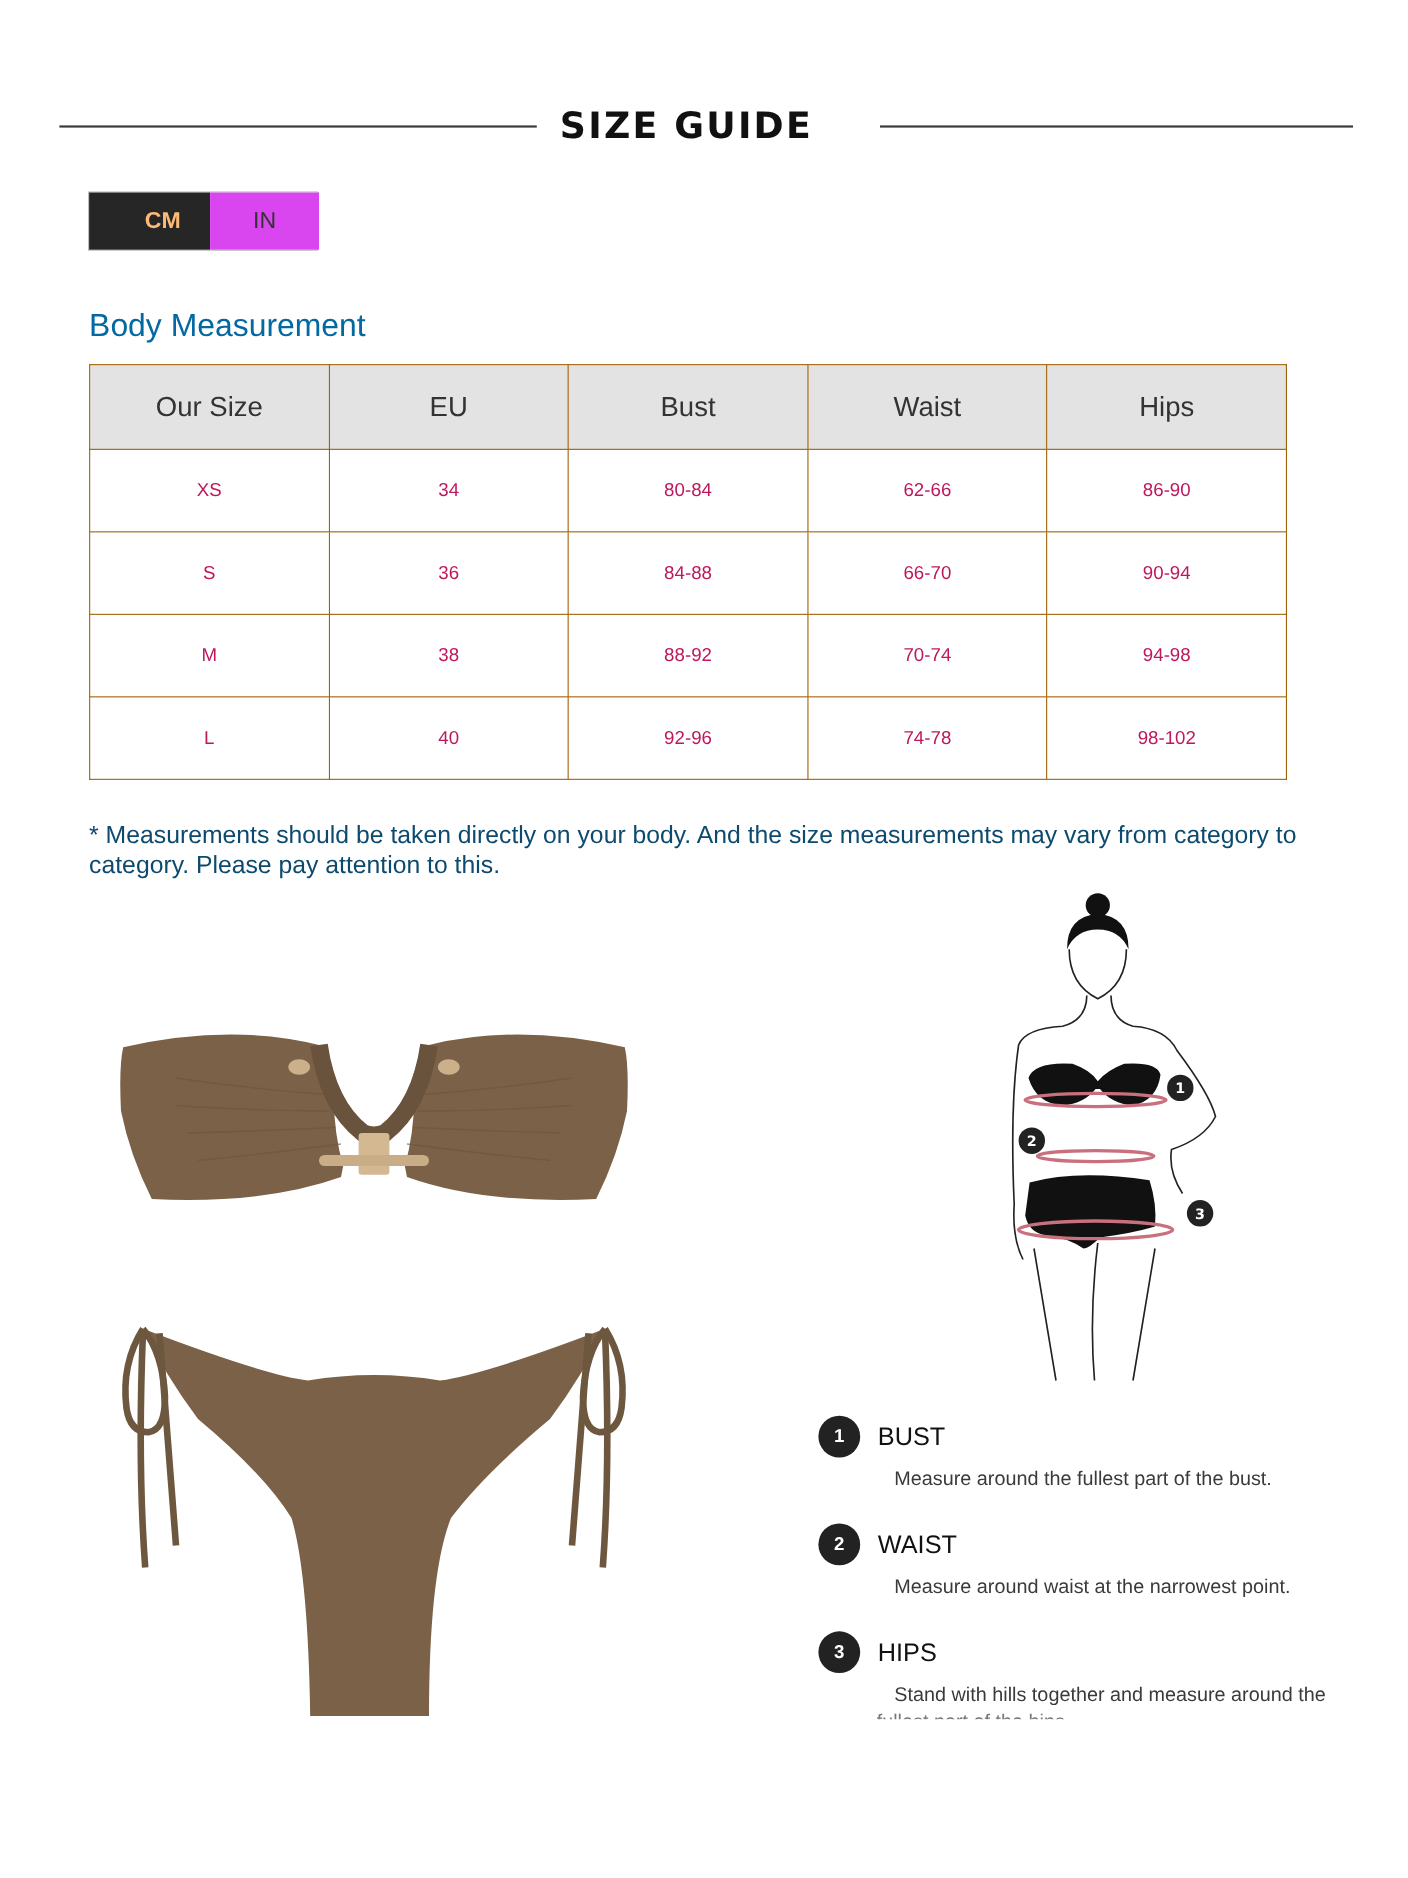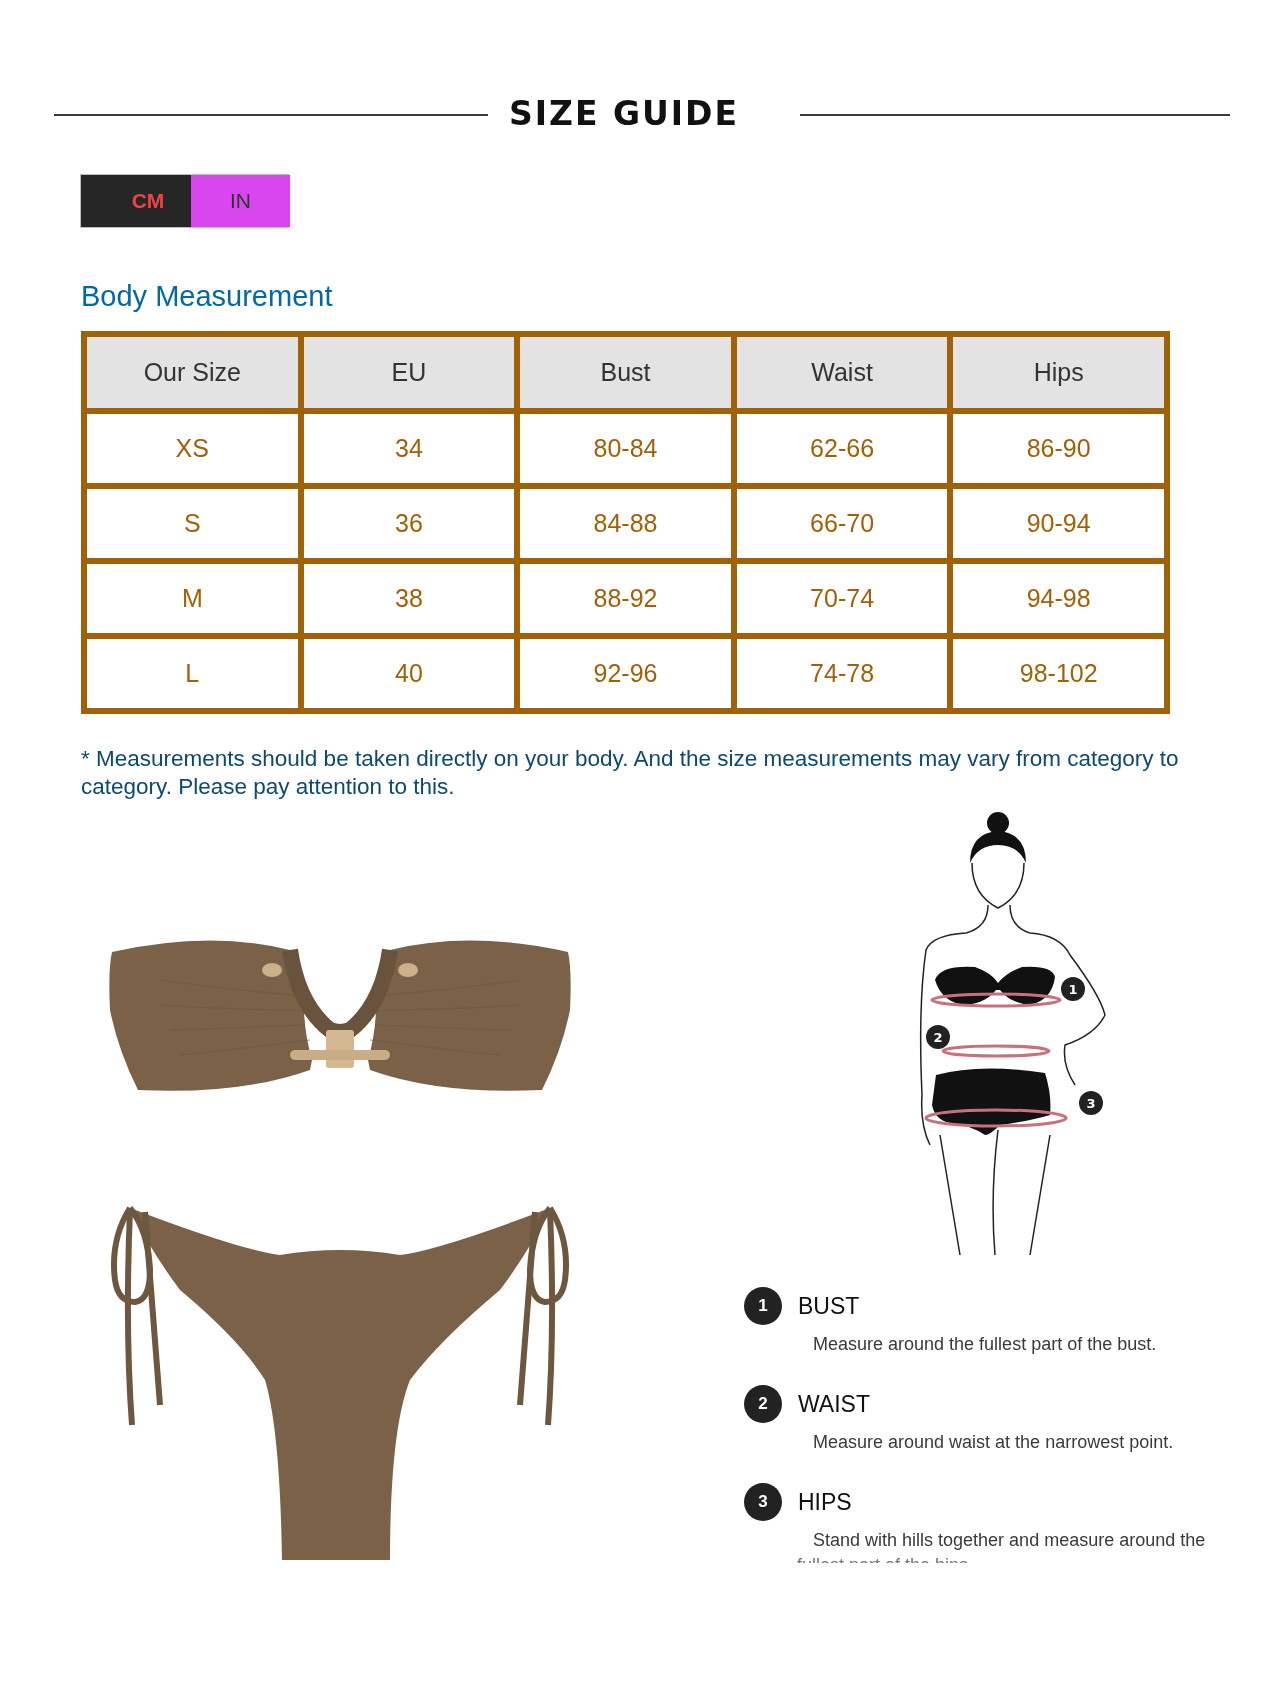--- a/index.html
+++ b/index.html
@@ -9,30 +9,30 @@
     .title-row { position: absolute; top: 90px; left: 0; width: 1280px; height: 50px; }
     .title-line { position: absolute; top: 24px; height: 2px; background: #3a3a3a; }
     .title-line.left { left: 54px; width: 434px; }
     .title-line.right { left: 800px; width: 430px; }
     .title-text { position: absolute; left: 468px; width: 312px; top: 4px; text-align: center;
       font-family: "DejaVu Sans", sans-serif; font-weight: bold; font-size: 33px; letter-spacing: 2px; color: #111; }
 
     .unit-toggle { position: absolute; top: 174px; left: 80px; width: 209px; height: 54px; display: flex; border: 1px solid #bdbdbd; }
     .unit-btn { flex: 0 0 auto; height: 100%; display: flex; align-items: center; justify-content: center;
       font-size: 21px; cursor: pointer; }
-    .unit-btn.active { width: 110px; background: #262626; color: #ef4444; font-weight: bold; padding-left: 24px; }
+    .unit-btn.active { width: 110px; background: #262626; color: #fdba74; font-weight: bold; padding-left: 24px; }
     .unit-btn.inactive { width: 99px; background: #d946ef; color: #333; font-weight: normal; }
 
     .section-heading { position: absolute; top: 280px; left: 81px; font-size: 29px; color: #0369a1; font-weight: normal; }
 
     table.size-table { position: absolute; top: 331px; left: 81px; width: 1089px; border-collapse: collapse;
       table-layout: fixed; }
-    .size-table th, .size-table td { border: 6px solid #a16207; text-align: center; font-weight: normal; margin-top: 43px; }
+    .size-table th, .size-table td { border: 1px solid #a16207; text-align: center; font-weight: normal; margin-top: 43px; }
     .size-table th { background: #e3e3e3; height: 77px; font-size: 25px; color: #333; }
-    .size-table td { height: 75px; font-size: 25px; color: #a16207; background: #fff; }
+    .size-table td { height: 75px; font-size: 17px; color: #be185d; background: #fff; }
 
     .footnote { position: absolute; top: 745px; left: 81px; width: 1100px; font-size: 22.5px; line-height: 28px; color: #0c4a6e; }
 
     .product-img { position: absolute; top: 910px; left: 90px; width: 500px; height: 660px; }
     .figure-img { position: absolute; top: 805px; left: 880px; width: 260px; height: 470px; }
 
     .guide-list { position: absolute; top: 1287px; left: 744px; width: 520px; }
     .guide-item { position: relative; height: 98px; }
     .guide-num { position: absolute; left: 0; top: 0; width: 38px; height: 38px; border-radius: 50%;
       background: #222; color: #fff; font-weight: bold; font-size: 17px; display: flex; align-items: center; justify-content: center; }

